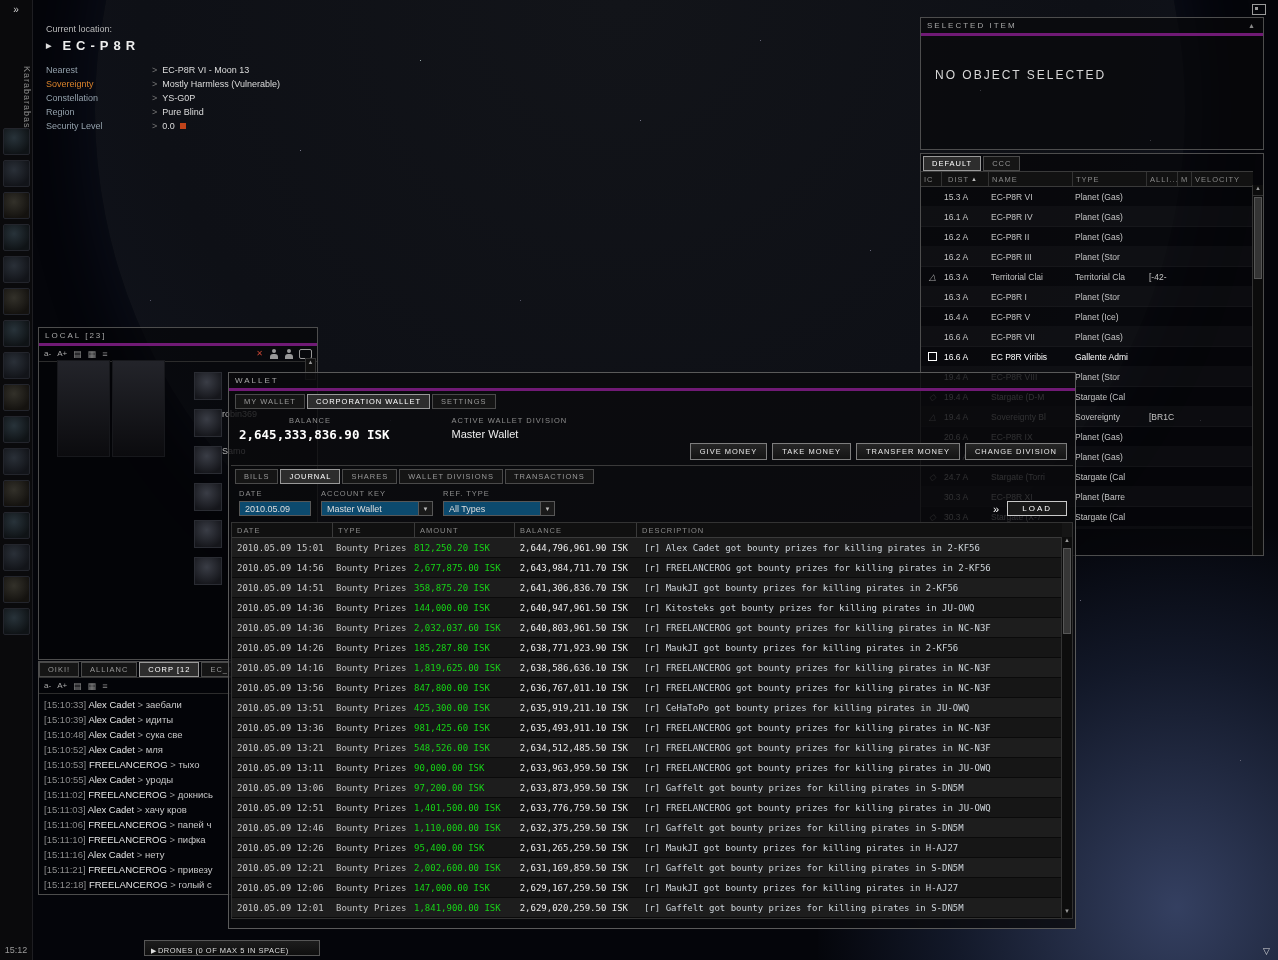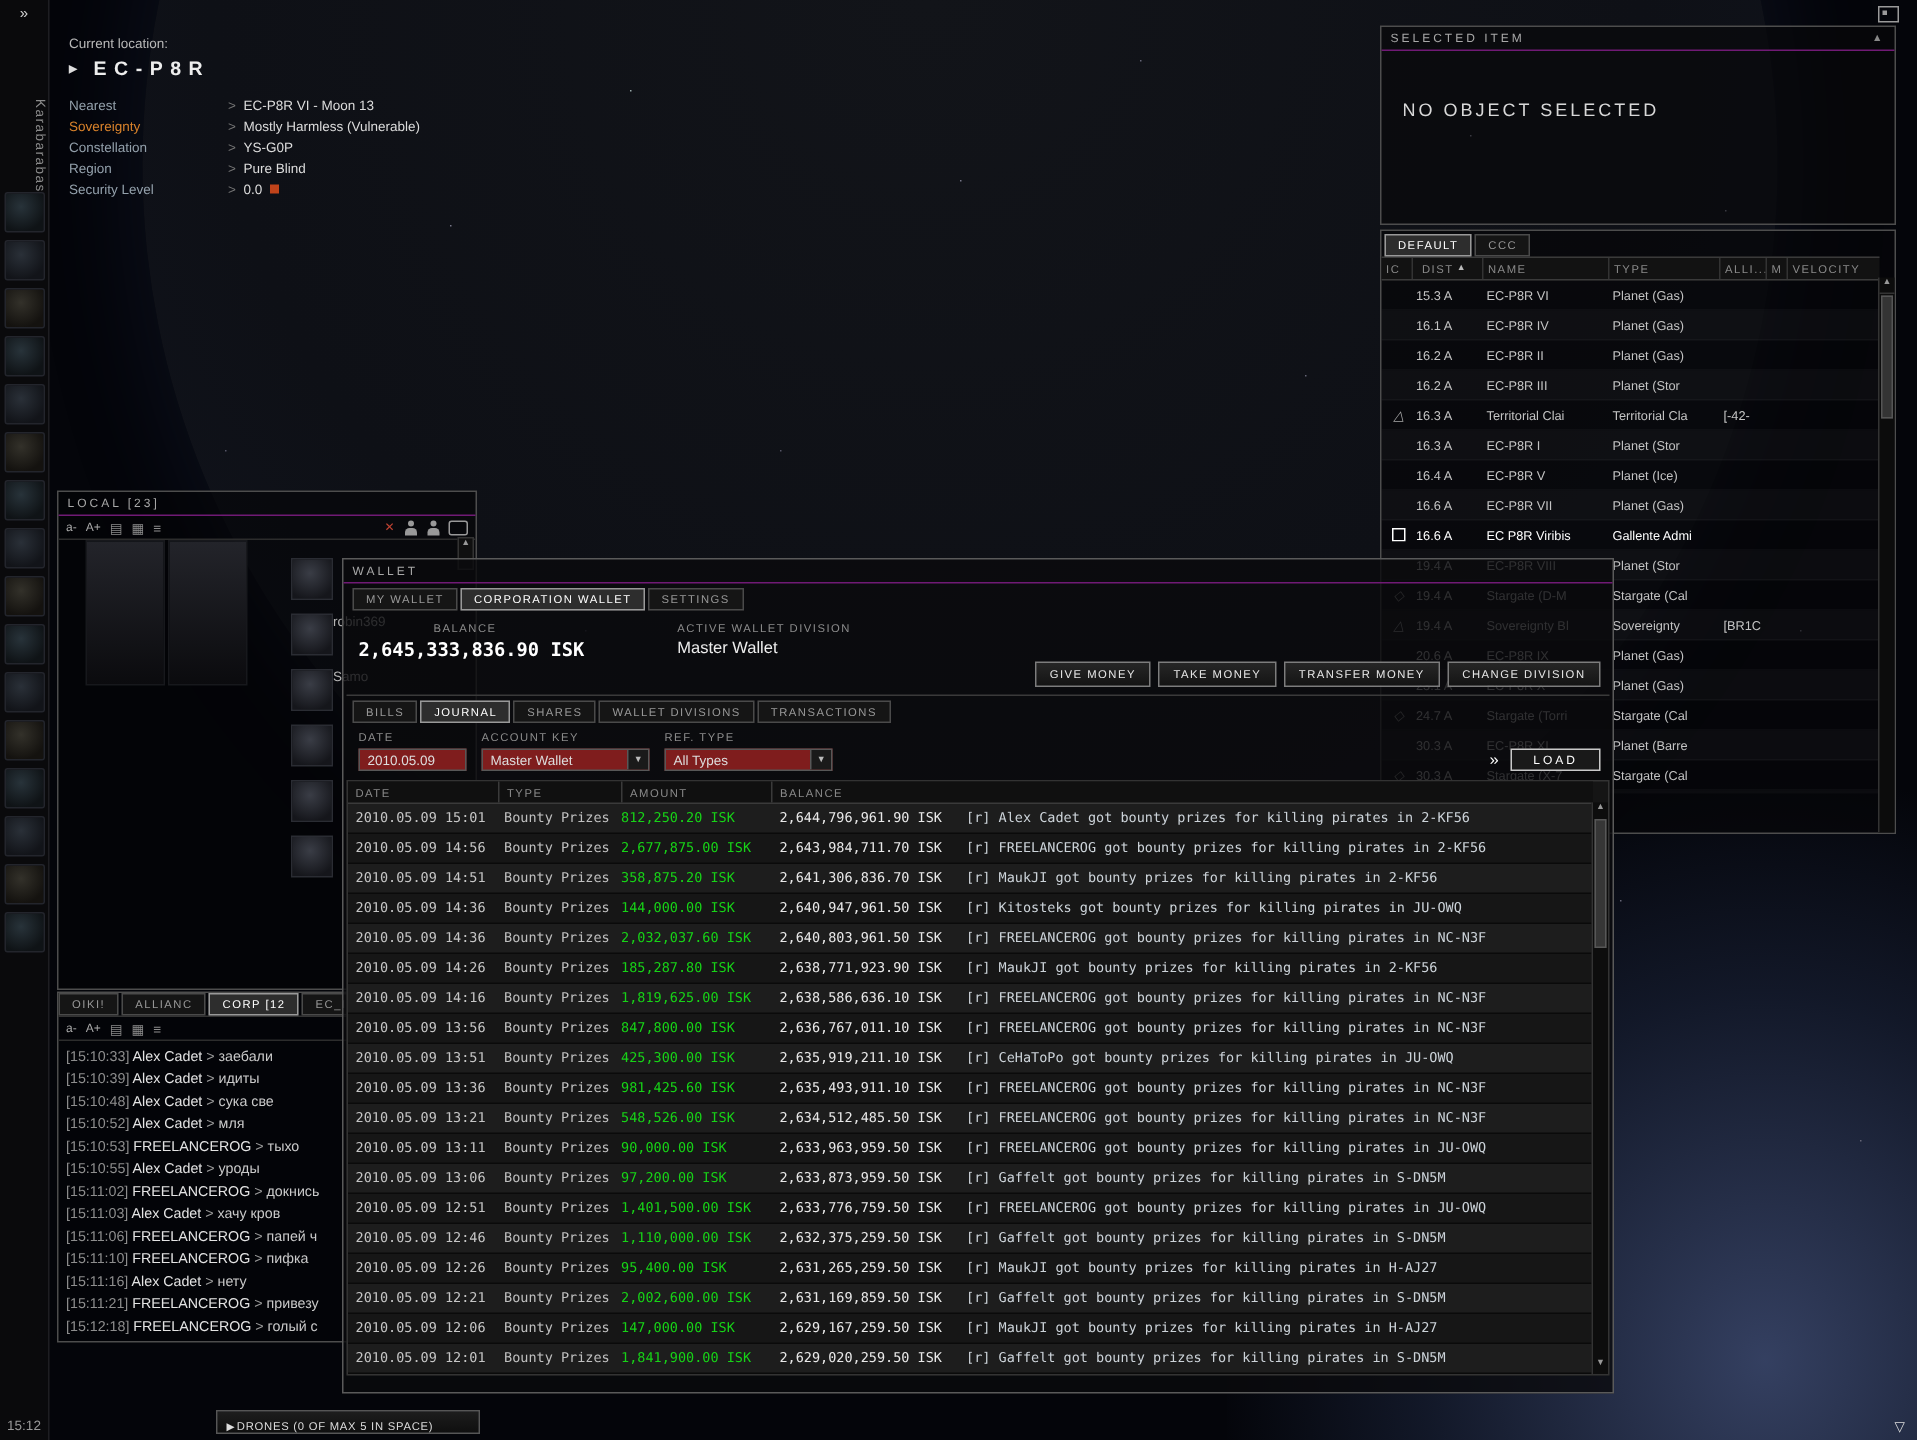--- a/index.html
+++ b/index.html
@@ -11,21 +11,21 @@
     box-shadow:0 0 70px rgba(40,50,90,.25);}
   .nebula{position:absolute;right:0;bottom:0;width:460px;height:440px;z-index:1;
     background:radial-gradient(ellipse at 78% 88%, rgba(92,112,168,.55), rgba(60,80,130,.25) 45%, transparent 72%);}
   .stars{position:absolute;left:0;top:0;width:1px;height:1px;background:transparent;z-index:1;
     box-shadow:420px 60px #9aa,640px 120px #778,980px 90px #889,760px 40px #667,300px 150px #778,
     520px 300px #556,870px 250px #667,1150px 140px #889,1200px 420px #778,480px 700px #556,
     700px 740px #667,200px 820px #556,940px 690px #667,390px 420px #445,1080px 600px #667,
     150px 300px #556,260px 640px #445,600px 880px #556,820px 910px #445,1240px 760px #667;}
   
   .win{position:absolute;border:1px solid #4d4d4d;background:rgba(8,8,10,.62);box-sizing:border-box;}
-  .win-title{font-size:8px;letter-spacing:2px;color:#a8a8a8;padding:3px 6px;border-bottom:1px solid #701a75;
+  .win-title{font-size:8px;letter-spacing:2px;color:#a8a8a8;padding:3px 6px;border-bottom:3px solid #701a75;
     display:flex;align-items:center;gap:4px;}
   .tab{display:inline-flex;align-items:center;padding:2px 8px;margin-right:2px;font-size:7.5px;letter-spacing:1px;
     color:#999;background:#151515;border:1px solid #4a4a4a;white-space:nowrap;cursor:default;}
   .tab.active{color:#fff;background:#2d2d2d;border-color:#999;}
   .arrow{font-size:7px;color:#ddd;}
   
   .neocom{position:absolute;left:0;top:0;width:32px;height:960px;background:#0a0a0c;border-right:1px solid #1e1e22;z-index:6;}
   .neocom-expand{display:block;text-align:center;color:#cfcfcf;font-size:10px;padding-top:4px;}
   .neocom-name{position:absolute;top:52px;left:0;width:32px;text-align:center;color:#8b8b8b;font-size:9px;
     writing-mode:vertical-rl;letter-spacing:1px;height:90px;}
@@ -110,21 +110,21 @@
   .div-group{margin-left:62px;}
   .div-value{font-size:11px;color:#ededed;margin-top:3px;}
   .w-btnrow{display:flex;justify-content:flex-end;margin:1px 8px 0 0;}
   .wbtn{margin-left:5px;padding:3px 9px;font-size:7.5px;letter-spacing:1px;color:#e8e8e8;
     background:linear-gradient(#262626,#141414);border:1px solid #7d7d7d;white-space:nowrap;}
   .w-divider{border-top:1px solid #3a3a3a;margin:5px 2px 0 2px;}
   .w-subtabs{display:flex;margin:3px 0 0 6px;}
   .w-filters{display:flex;align-items:flex-end;margin:5px 8px 6px 10px;}
   .f-group{display:flex;flex-direction:column;margin-right:10px;}
   .f-group .w-label{margin-bottom:3px;}
-  .f-control{display:flex;align-items:center;height:15px;background:#7f1d1d;border:1px solid #575757;
+  .f-control{display:flex;align-items:center;height:15px;background:#0c4a6e;border:1px solid #575757;
     color:#ddd;font-size:9px;padding:0 5px;box-sizing:border-box;}
   .f-date{width:72px;}
   .f-select{padding:0;width:112px;justify-content:space-between;}
   .f-select .sel-text{padding:0 5px;}
   .f-select .caret-box{width:13px;height:100%;border-left:1px solid #575757;display:flex;align-items:center;justify-content:center;
     font-size:6px;color:#bbb;background:#1a1a1a;}
   .f-spacer{flex:1;}
   .f-expand{color:#fff;font-size:11px;margin:0 8px 1px 0;}
   .f-load{border:1px solid #c9c9c9;color:#fff;background:#191919;font-size:8px;letter-spacing:2px;
     padding:2px 14px;margin-bottom:0;}
@@ -677,20 +677,21 @@
       <span class="f-spacer"></span>
       <span class="f-expand">»</span>
       <span class="f-control f-load">LOAD</span>
     </div>
     <div class="journal">
       <div class="j-grid j-head">
         <span>DATE</span>
         <span>TYPE</span>
         <span>AMOUNT</span>
         <span>BALANCE</span>
+        <span>DESCRIPTION</span>
       </div>
       <div class="j-rows">
 
           <div class="j-grid jr">
             <span class="j-date">2010.05.09 15:01</span>
             <span class="j-type">Bounty Prizes</span>
             <span class="j-amount">812,250.20 ISK</span>
             <span class="j-balance">2,644,796,961.90 ISK</span>
             <span class="j-desc">[r] Alex Cadet got bounty prizes for killing pirates in 2-KF56</span>
           </div>

